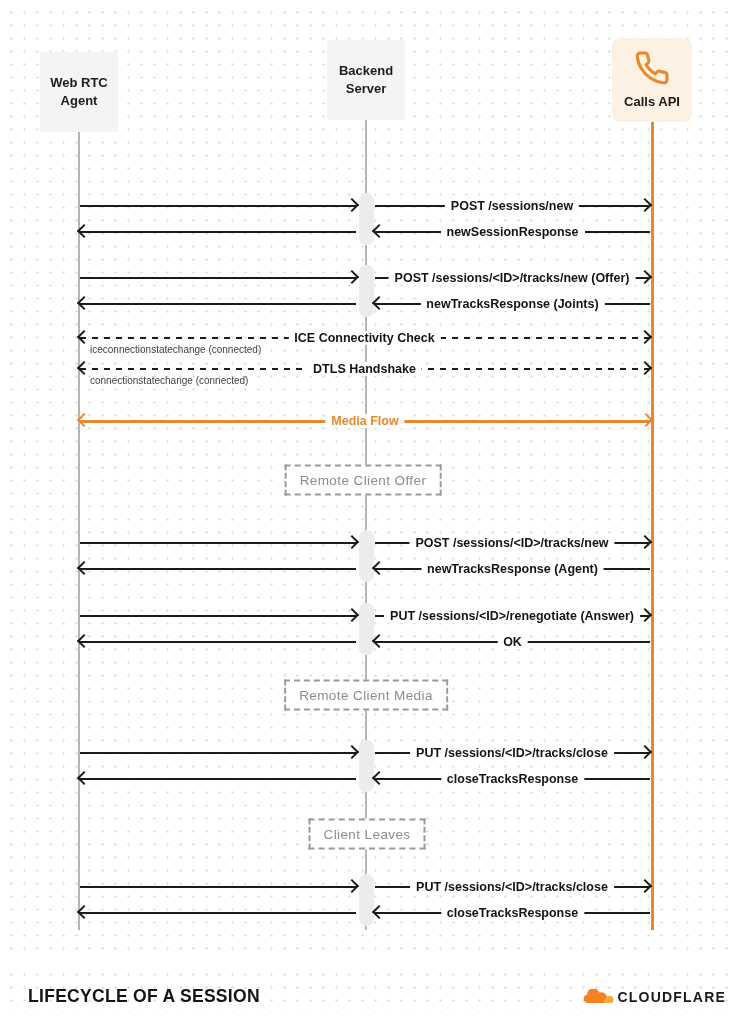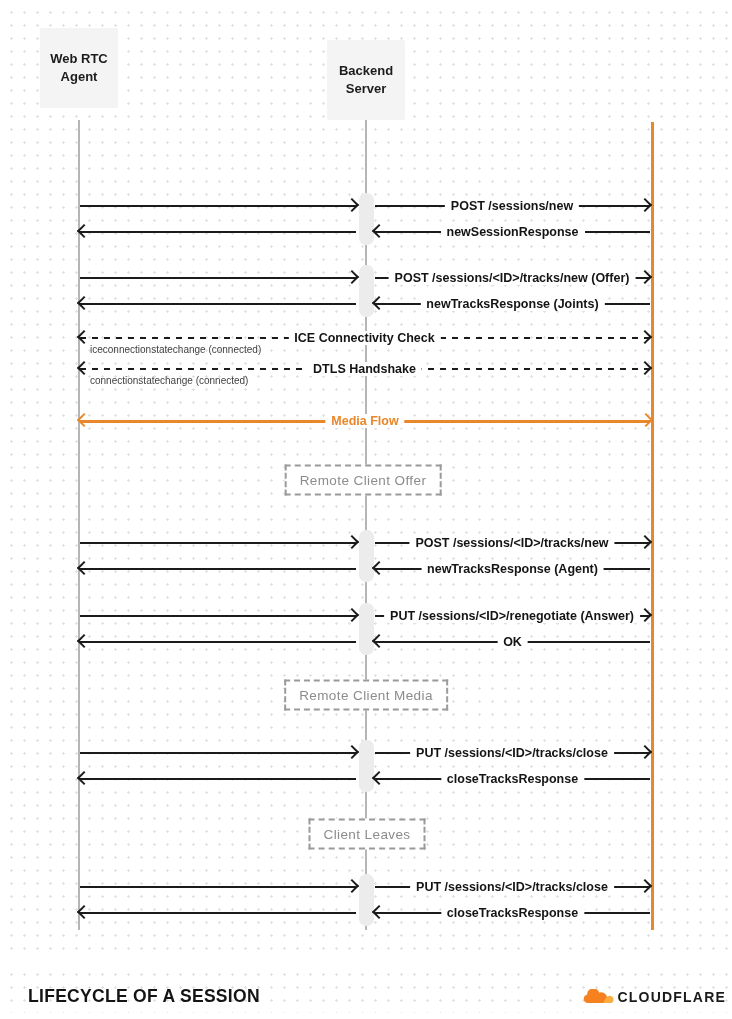--- a/index.html
+++ b/index.html
@@ -186,30 +186,38 @@
       </div>
       <div class="msg" style="left: 80px; top: 913px; width: 276px;">
         <div class="mline" style="height: 2px; background: rgb(27, 27, 27);"></div>
         <span class="head l" style="border-color: rgb(27, 27, 27);"></span>
       </div>
       <div class="phase" style="left: 363px; top: 480px;">Remote Client Offer</div>
       <div class="phase" style="left: 366px; top: 695px;">Remote Client Media</div>
       <div class="phase" style="left: 367px; top: 834px;">Client Leaves</div>
     </div>
 
-  <div class="actor" style="left:40px;top:28px;width:78px;height:80px;">
+  <div class="actor" style="left:40px;top:52px;width:78px;height:80px;">
     <div>Web RTC</div>
     <div>Agent</div>
   </div>
 
   <div class="actor" style="left:327px;top:40px;width:78px;height:80px;">
     <div>Backend</div>
     <div>Server</div>
   </div>
 
+  <div class="actor highlight" style="left:612px;top:38px;width:80px;height:84px;">
+    <span style="display:block;height:38px;">
+      <svg width="36" height="36" viewBox="0 0 24 24" fill="none" stroke="#E8872B" stroke-width="2" stroke-linecap="round" stroke-linejoin="round">
+        <path d="M22 16.92v3a2 2 0 0 1-2.18 2 19.79 19.79 0 0 1-8.63-3.07 19.5 19.5 0 0 1-6-6 19.79 19.79 0 0 1-3.07-8.67A2 2 0 0 1 4.11 2h3a2 2 0 0 1 2 1.72 12.84 12.84 0 0 0 .7 2.81 2 2 0 0 1-.45 2.11L8.09 9.91a16 16 0 0 0 6 6l1.27-1.27a2 2 0 0 1 2.11-.45 12.84 12.84 0 0 0 2.81.7A2 2 0 0 1 22 16.92z"></path>
+      </svg>
+    </span>
+    <div>Calls API</div>
+  </div>
 
   <div class="footer-title">LIFECYCLE OF A SESSION</div>
   <div class="brand">
     <span style="display:block;height:16px;">
       <svg width="32" height="16" viewBox="0 0 32 16">
         <path fill="#F6821F" d="M21.5 14H6a4.2 4.2 0 0 1-.9-8.3A6.3 6.3 0 0 1 17.3 3.6 5.3 5.3 0 0 1 21.5 14z"></path>
         <path fill="#FBAD41" d="M28.5 14h-6.2c-.3-2 .4-4 2-5.2a3.9 3.9 0 0 1 7.3 1.9A3.3 3.3 0 0 1 28.5 14z"></path>
       </svg>
     </span>
     <span class="brand-name">CLOUDFLARE</span>

